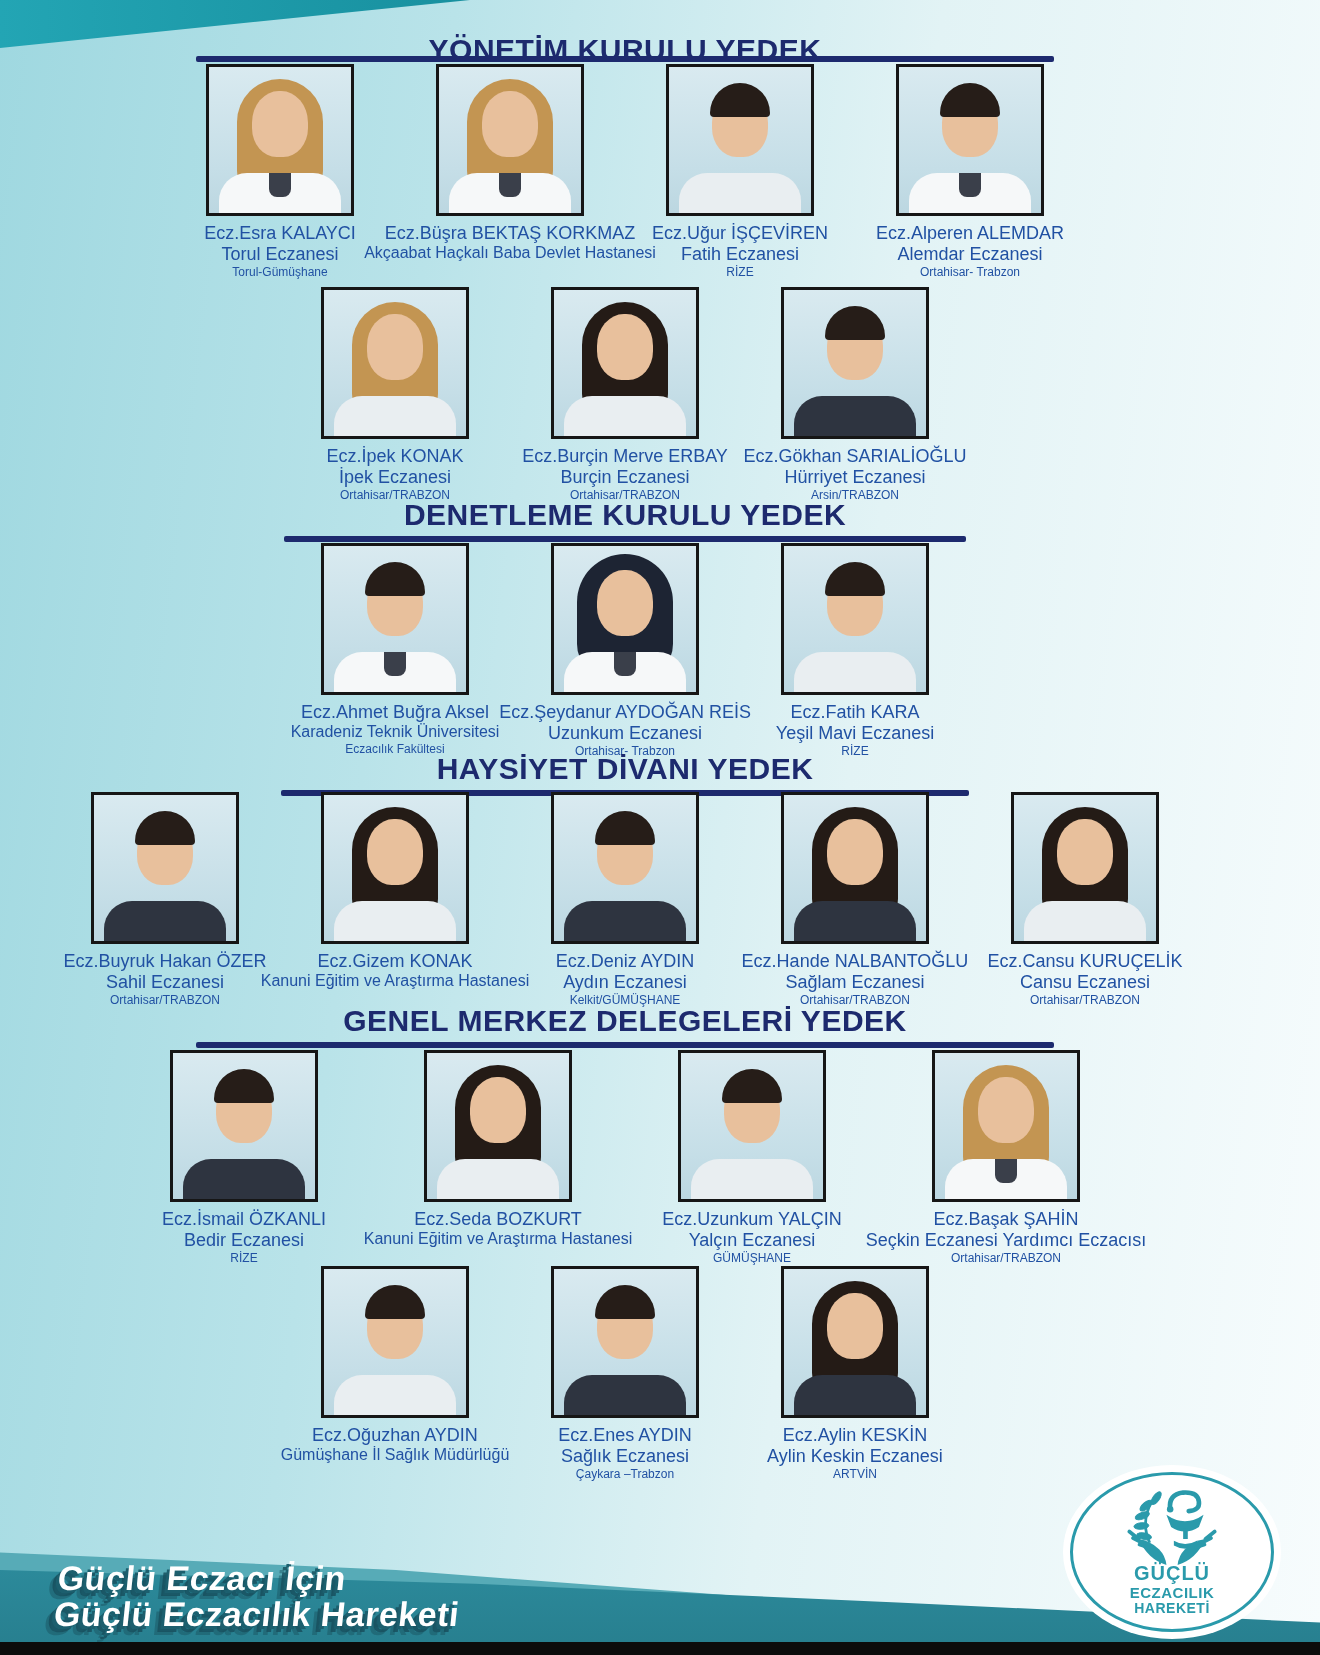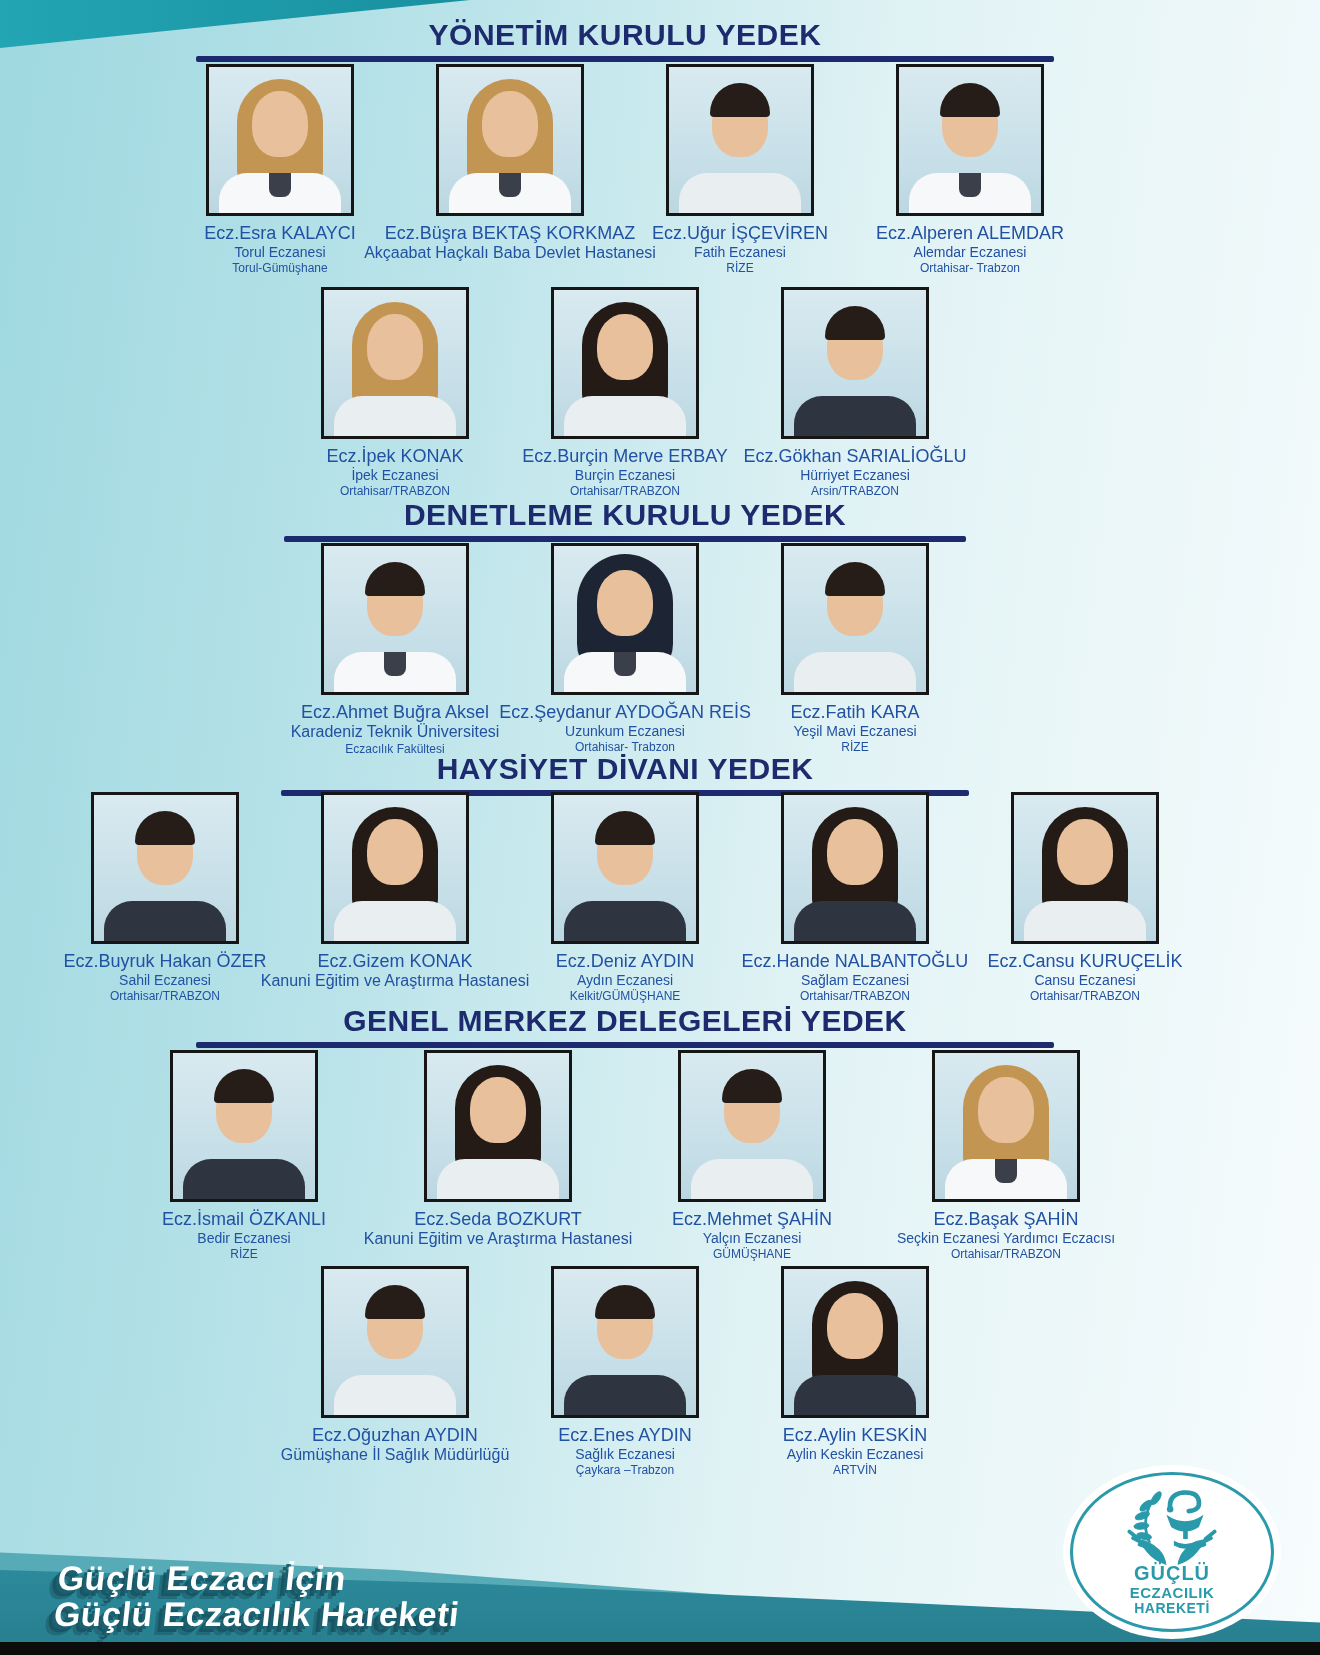--- a/index.html
+++ b/index.html
@@ -52,21 +52,21 @@
   }
   .pbody.top-light{background:#e9eef1;}
   .pbody.top-dark{background:#2e3440;}
   .pbody.top-coat{background:#f6f8f9;}
   .pbody.top-coat::before{
     content:"";position:absolute;left:50%;top:0;transform:translateX(-50%);
     width:22px;height:24px;background:#3a3f4a;border-radius:0 0 8px 8px;
   }
   figcaption{margin-top:7px;text-align:center;line-height:1.18;}
   .p-name{font-size:18px;color:var(--name-blue);white-space:nowrap;}
-  .p-org{font-size:14px;color:var(--name-blue);white-space:nowrap;}
+  .p-org{font-size:18px;color:var(--name-blue);white-space:nowrap;}
   .p-org.small{font-size:16px;}
   .p-loc{font-size:12px;color:var(--name-blue);white-space:nowrap;}
   
   .wave{position:absolute;left:0;bottom:0;width:1320px;height:125px;}
   .wave-light{
     background:var(--wave-light);
     clip-path:polygon(0 18%,30% 32%,55% 52%,72% 80%,78% 100%,0 100%);
   }
   .wave-dark{
     background:linear-gradient(180deg,var(--wave-dark) 0%,#277e8e 100%);
@@ -91,21 +91,21 @@
   .logo-l3{font-size:14px;letter-spacing:.5px;}
   .black-bar{position:absolute;left:0;bottom:0;width:1320px;height:13px;background:var(--bar-black);z-index:6;}
 </style>
 </head>
 <body>
 
 <div class="poster">
   <div class="corner-band"></div>
 
   <div id="content">
-      <h2 class="sec-title" style="top: 18px;">YÖNETİM KURULU YEDEK</h2>
+      <h2 class="sec-title" style="top: 33px;">YÖNETİM KURULU YEDEK</h2>
       <div class="sec-rule" style="top: 56px; width: 858px; left: 196px;"></div>
       <div class="row" style="top: 64px;">
   <figure class="person">
     <div class="photo">
       <div class="hair long-light"></div>
       <div class="head"></div>
       <div class="pbody top-coat"></div>
     </div>
     <figcaption>
       <div class="p-name">Ecz.Esra KALAYCI</div>
@@ -332,21 +332,21 @@
     </figcaption>
   </figure>
 
   <figure class="person">
     <div class="photo">
       <div class="hair short-dark"></div>
       <div class="head"></div>
       <div class="pbody top-light"></div>
     </div>
     <figcaption>
-      <div class="p-name">Ecz.Mehmet ŞAHİN</div>
+      <div class="p-name">Ecz.Uzunkum YALÇIN</div>
       <div class="p-org">Yalçın Eczanesi</div>
       <div class="p-loc">GÜMÜŞHANE</div>
     </figcaption>
   </figure>
 
   <figure class="person">
     <div class="photo">
       <div class="hair long-light"></div>
       <div class="head"></div>
       <div class="pbody top-coat"></div>

